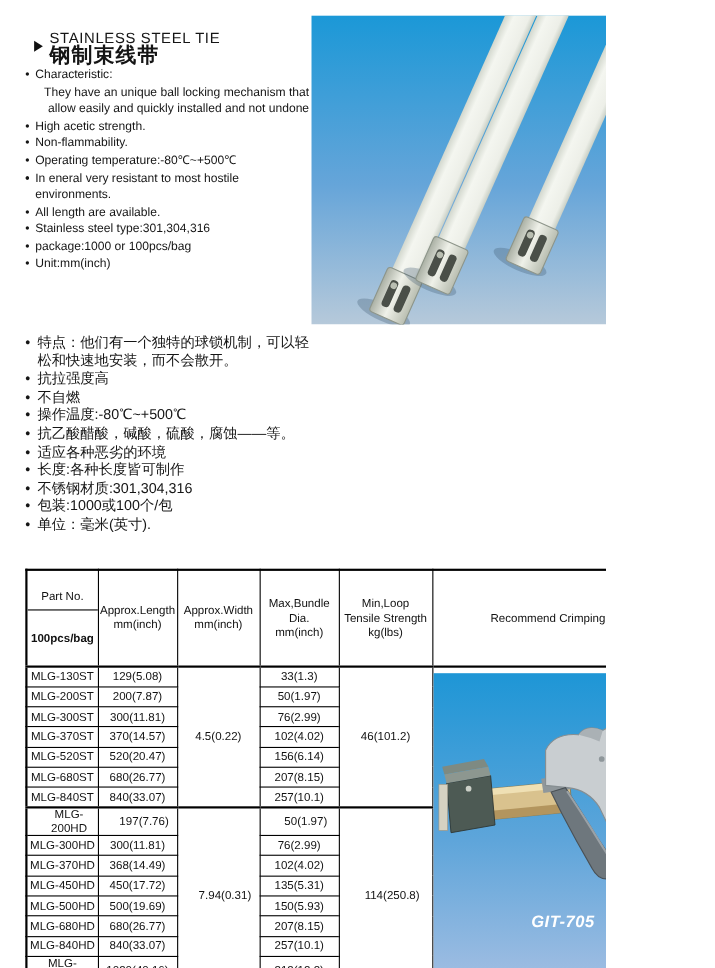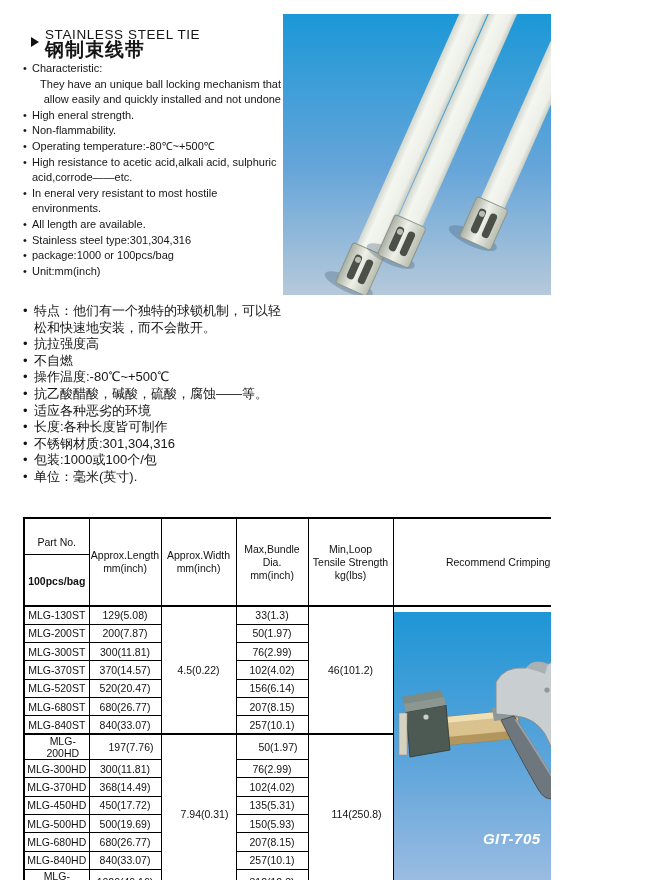--- a/index.html
+++ b/index.html
@@ -51,24 +51,24 @@
   <div class="title-arrow"></div>
   <div class="title-en">STAINLESS STEEL TIE</div>
   <div class="title-cn">钢制束线带</div>
 
   <div class="feat-en">
     <div class="item">
       <span class="bullet">•</span>
       <span>Characteristic:</span>
       <div class="sub">They have an unique ball locking mechanism that allow easily and quickly installed and not undone</div>
     </div>
-    <div class="item"><span class="bullet">•</span><span>High eneral strength.</span></div>
+    <div class="item"><span class="bullet">•</span><span>High acetic strength.</span></div>
     <div class="item"><span class="bullet">•</span><span>Non-flammability.</span></div>
     <div class="item"><span class="bullet">•</span><span>Operating temperature:-80℃~+500℃</span></div>
-    <div class="item"><span class="bullet">•</span><span>High resistance to acetic acid,alkali acid, sulphuric acid,corrode——etc.</span></div>
+    <div class="item"><span class="bullet">•</span></div>
     <div class="item"><span class="bullet">•</span><span>In eneral very resistant to most hostile environments.</span></div>
     <div class="item"><span class="bullet">•</span><span>All length are available.</span></div>
     <div class="item"><span class="bullet">•</span><span>Stainless steel type:301,304,316</span></div>
     <div class="item"><span class="bullet">•</span><span>package:1000 or 100pcs/bag</span></div>
     <div class="item"><span class="bullet">•</span><span>Unit:mm(inch)</span></div>
   </div>
 
   <div class="feat-cn">
     <div class="item"><span class="bullet">•</span><span>特点：他们有一个独特的球锁机制，可以轻松和快速地安装，而不会散开。</span></div>
     <div class="item"><span class="bullet">•</span><span>抗拉强度高</span></div>

